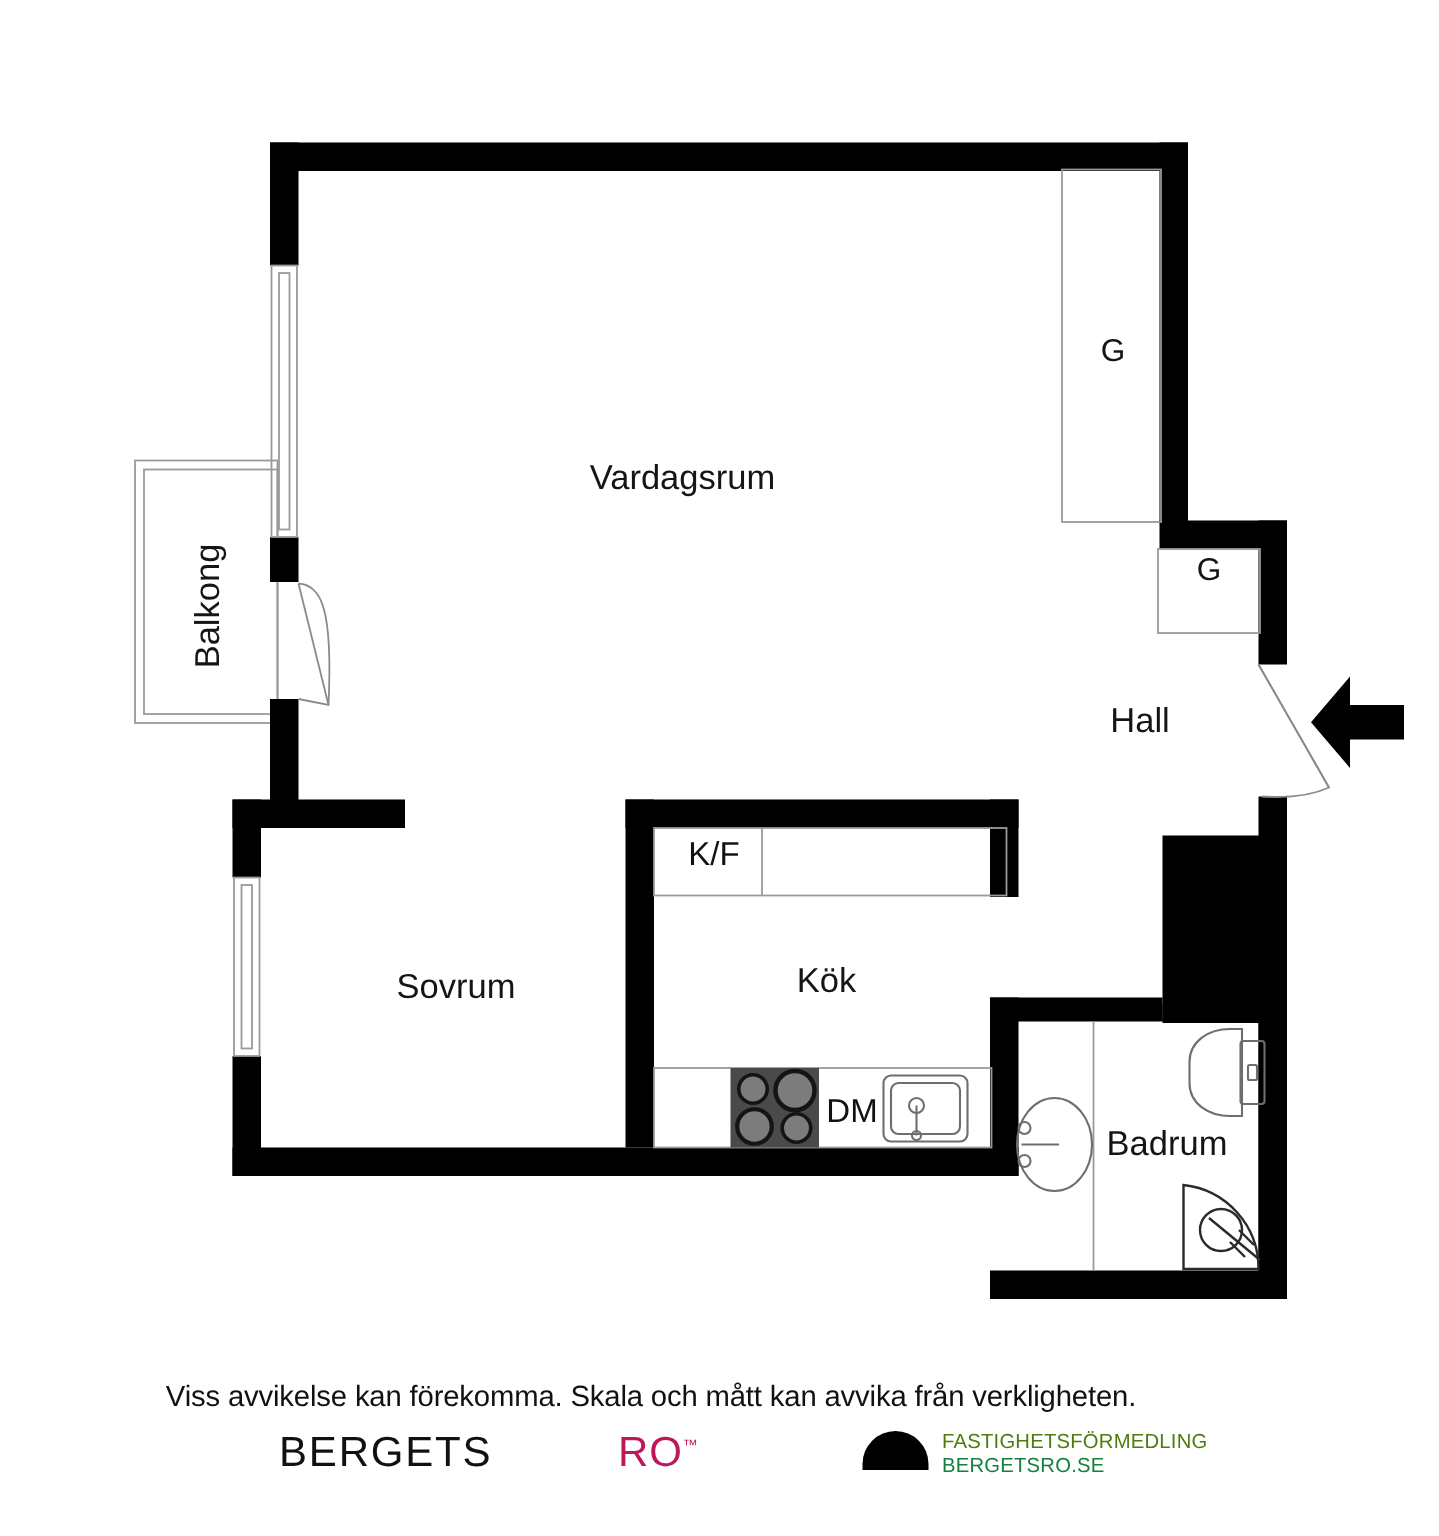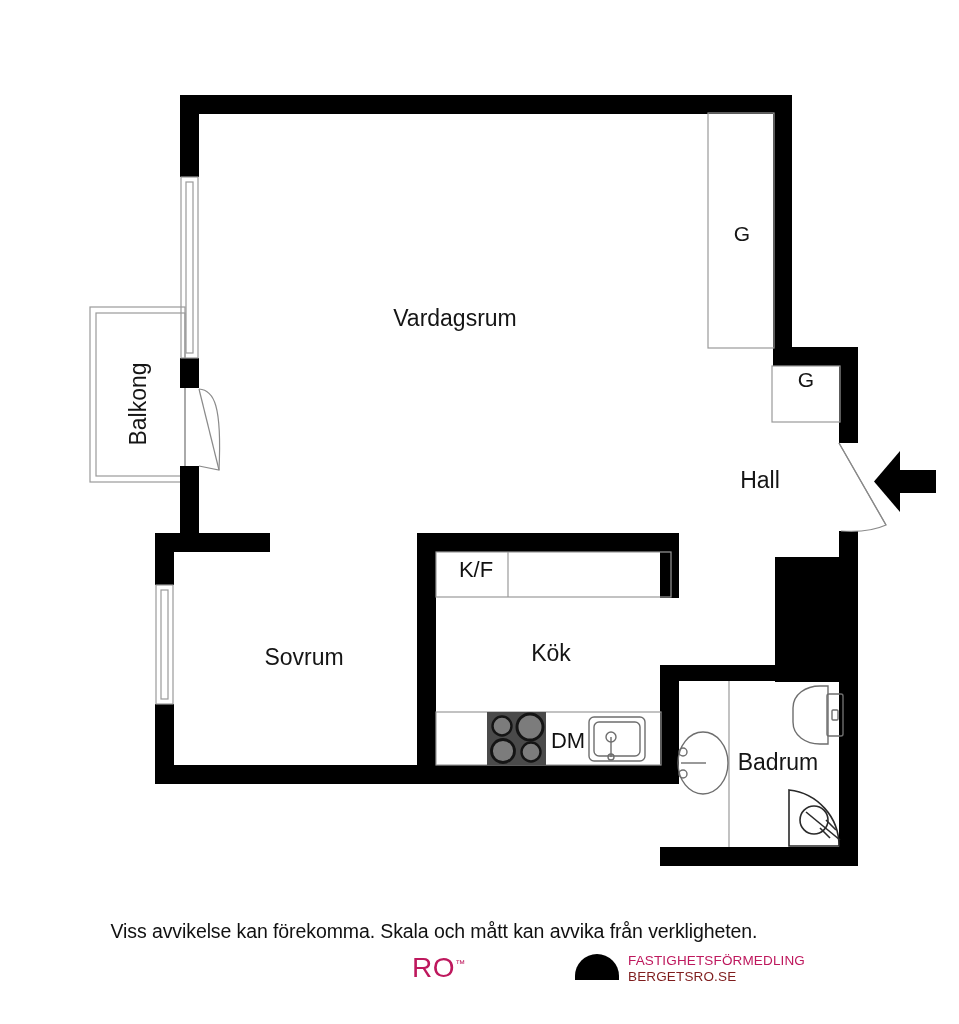--- a/index.html
+++ b/index.html
@@ -105,27 +105,27 @@
     margin-top: 2px;
     flex: none;
   }
   .agency-text {
     line-height: 1.16;
     padding-top: 1px;
   }
   .agency-line1 {
     font-size: 13.5px;
     letter-spacing: 0.15px;
-    color: #be185d;
+    color: #4d7c0f;
     display: block;
   }
   .agency-line2 {
     font-size: 13.5px;
     letter-spacing: 0.15px;
-    color: #7f1d1d;
+    color: #15803d;
     display: block;
   }
 </style>
 </head>
 <body>
 
 <div id="floorplan-root">
 
   <svg id="plan" viewBox="0 0 959 1024">
 
@@ -273,20 +273,21 @@
       <text class="room-label" x="551" y="655">Kök</text>
       <text class="room-label" x="760" y="482">Hall</text>
       <text class="room-label" x="778" y="764">Badrum</text>
     </g>
 
   </svg>
 
   <div class="footer-note">Viss avvikelse kan förekomma. Skala och mått kan avvika från verkligheten.</div>
 
   <div class="brand-row">
+    <div class="brand-bergets">BERGETS</div>
     <div class="brand-ro"><span>RO</span><span class="tm">™</span></div>
     <div class="brand-agency">
       <div class="dome-logo"></div>
       <div class="agency-text">
         <span class="agency-line1">FASTIGHETSFÖRMEDLING</span>
         <span class="agency-line2">BERGETSRO.SE</span>
       </div>
     </div>
   </div>
 

